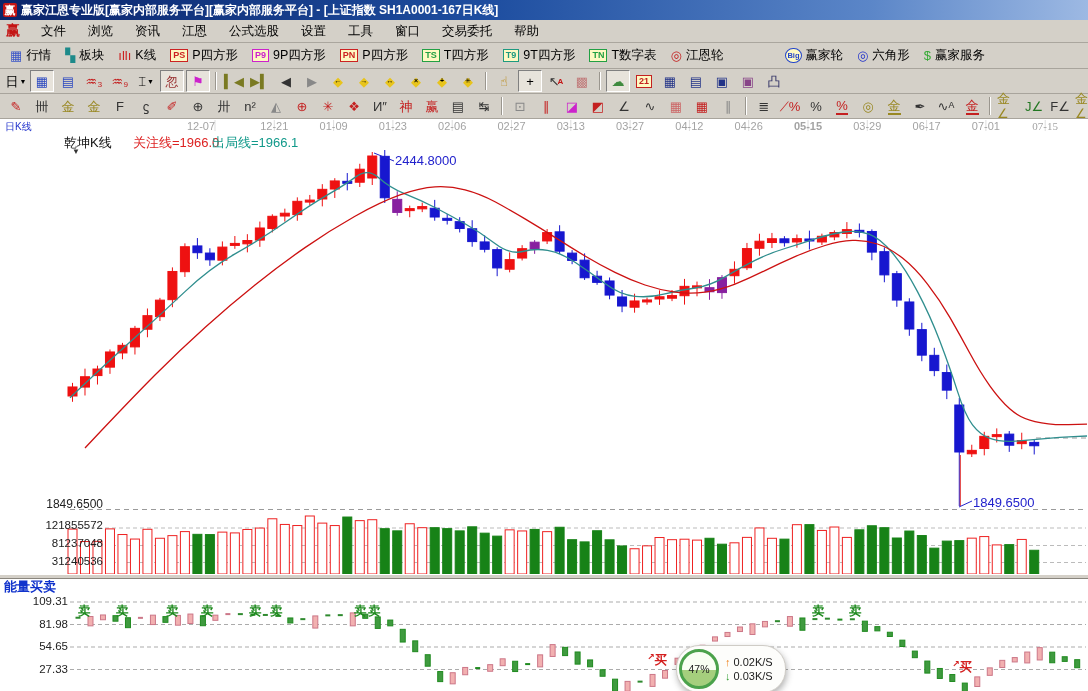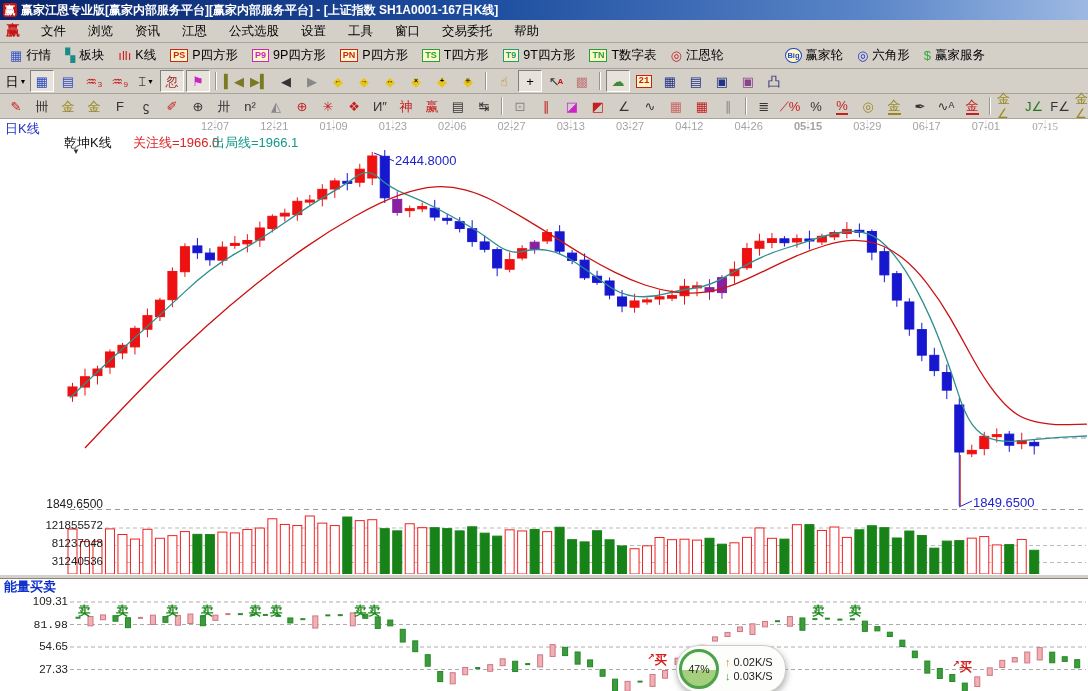--- a/index.html
+++ b/index.html
@@ -212,21 +212,21 @@
         <span class="sup">A</span>
       </div>
       <div class="ibtn">
         <span class="glyph" style="color: rgb(192, 120, 120);">▩</span>
       </div>
       <div class="sep"></div>
       <div class="ibtn pressed">
         <span class="glyph" style="color: rgb(63, 138, 63);">☁</span>
       </div>
       <div class="ibtn">
-        <span class="badge" style="color: rgb(196, 32, 32); border-color: rgb(196, 32, 32); font-family: Liberation Mono, monospace;">21</span>
+        <span class="badge" style="color: rgb(196, 32, 32); border-color: rgb(196, 32, 32);">21</span>
       </div>
       <div class="ibtn">
         <span class="glyph" style="color: rgb(34, 51, 136);">▦</span>
       </div>
       <div class="ibtn">
         <span class="glyph" style="color: rgb(34, 51, 136);">▤</span>
       </div>
       <div class="ibtn">
         <span class="glyph" style="color: rgb(34, 51, 136);">▣</span>
       </div>
@@ -707,43 +707,43 @@
         <rect x="987.2700000000006" y="667.8564384125729" width="5" height="7.486133577062811" fill="#f2b0b0" stroke="#cc7788" stroke-width="1"></rect>
         <rect x="999.7600000000006" y="660.3556717966051" width="5" height="7.158088685552631" fill="#f2b0b0" stroke="#cc7788" stroke-width="1"></rect>
         <rect x="1012.2500000000006" y="657.5713222218545" width="5" height="4.371578216725764" fill="#f2b0b0" stroke="#cc7788" stroke-width="1"></rect>
         <rect x="1024.7400000000005" y="652.0441899229055" width="5" height="10.885160807001014" fill="#f2b0b0" stroke="#cc7788" stroke-width="1"></rect>
         <rect x="1037.2300000000005" y="647.6255291498751" width="5" height="12.352273583576212" fill="#f2b0b0" stroke="#cc7788" stroke-width="1"></rect>
         <rect x="1049.7200000000005" y="652.1718593828039" width="5" height="10.586049440589758" fill="#3f9a3f" stroke="#1f8a1f" stroke-width="1"></rect>
         <rect x="1062.2100000000005" y="656.7376410107438" width="5" height="4.65407598049104" fill="#3f9a3f" stroke="#1f8a1f" stroke-width="1"></rect>
         <rect x="1074.7000000000005" y="659.6831124142053" width="5" height="8.036134483309525" fill="#3f9a3f" stroke="#1f8a1f" stroke-width="1"></rect>
       </svg>
 
-    <div class="ovl" style="left:5px;top:1px;color:#2233cc;font-size:13px;">日K线</div>
+    <div class="ovl" style="left:5px;top:1px;color:#2233cc;font-size:10px;">日K线</div>
     <div class="ovl" style="left:64px;top:15px;color:#111;font-size:13px;">乾坤K线</div>
     <div class="ovl" style="left:72px;top:28px;color:#333;font-size:8px;">▼</div>
     <div class="ovl" style="left:133px;top:15px;color:#dd2222;font-size:13px;">关注线=1966.0</div>
     <div class="ovl" style="left:212px;top:15px;color:#11998a;font-size:13px;">出局线=1966.1</div>
     <div class="ovl" style="left:395px;top:34px;color:#2222cc;font-size:13px;">2444.8000</div>
     <div class="ovl" style="left:973px;top:376px;color:#2222cc;font-size:13px;">1849.6500</div>
     <div class="axis-num" style="left:30px;top:378px;width:73px;font-size:12px;">1849.6500</div>
     <div id="vol-scale">
         <div class="axis-num" style="left: 30px; width: 73px; font-size: 11.5px; top: 400px;">121855572</div>
         <div class="axis-num" style="left: 30px; width: 73px; font-size: 11.5px; top: 418px;">81237048</div>
         <div class="axis-num" style="left: 30px; width: 73px; font-size: 11.5px; top: 436px;">31240536</div>
       </div>
     <div class="panel-sep"></div>
     <div class="ovl" style="left:4px;top:459px;color:#1133cc;font-size:13px;font-weight:bold;">能量买卖</div>
     <div id="ind-scale">
         <div class="axis-num" style="left: 10px; width: 58px; font-size: 11.5px; top: 476px;">109.31</div>
-        <div class="axis-num" style="left: 10px; width: 58px; font-size: 11.5px; top: 498.5px; font-family: Liberation Mono, monospace;">81.98</div>
+        <div class="axis-num" style="left: 10px; width: 58px; font-size: 11.5px; top: 498.5px;">81.98</div>
         <div class="axis-num" style="left: 10px; width: 58px; font-size: 11.5px; top: 521px;">54.65</div>
         <div class="axis-num" style="left: 10px; width: 58px; font-size: 11.5px; top: 543.5px;">27.33</div>
       </div>
     <div id="date-axis">
-        <div class="date-label" style="left: 193px;">12-07</div>
+        <div class="date-label" style="left: 179px;">12-07</div>
         <div class="date-label" style="left: 252.3px;">12-21</div>
         <div class="date-label" style="left: 311.6px;">01-09</div>
         <div class="date-label" style="left: 370.9px;">01-23</div>
         <div class="date-label" style="left: 430.2px;">02-06</div>
         <div class="date-label" style="left: 489.5px;">02-27</div>
         <div class="date-label" style="left: 548.8px;">03-13</div>
         <div class="date-label" style="left: 608.1px;">03-27</div>
         <div class="date-label" style="left: 667.4px;">04-12</div>
         <div class="date-label" style="left: 726.7px;">04-26</div>
         <div class="date-label" style="left: 786px; font-weight: bold;">05-15</div>

